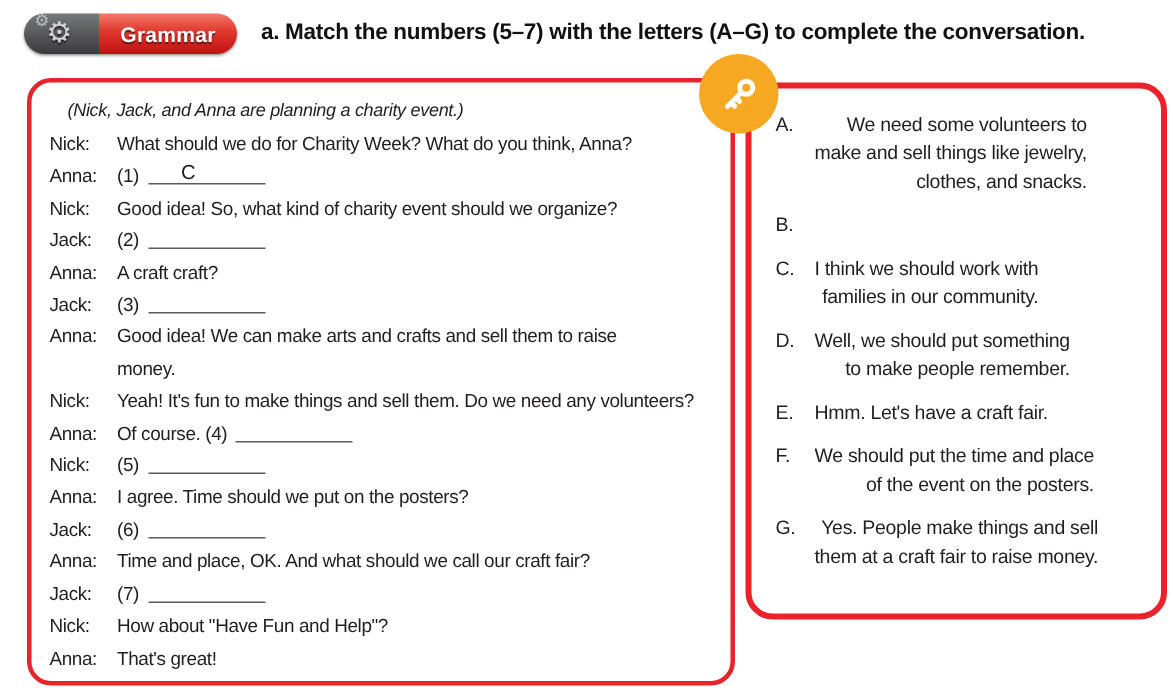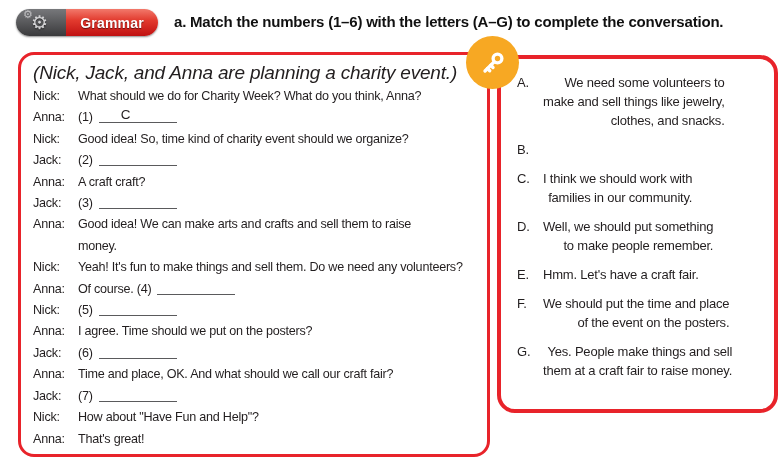--- a/index.html
+++ b/index.html
@@ -53,22 +53,22 @@
     white-space:nowrap;
   }
 
   
   .conv-panel{
     position:absolute;left:18px;top:52px;width:472px;height:405px;
     background:#fff;border:3px solid var(--red);border-radius:16px;
     padding:8px 6px 4px 12px;overflow:hidden;z-index:1;
   }
   .conv-intro{
-    font-style:italic;font-size:19px;letter-spacing:-0.2px;
-    line-height:20px;margin:0 0 3px 0;
+    font-style:italic;font-size:12px;letter-spacing:-0.2px;
+    line-height:20px;margin:0 0 3px 12px;
   }
   .dlg-row{
     display:flex;line-height:21.4px;font-size:12.6px;
     letter-spacing:-0.25px;white-space:nowrap;
   }
   .dlg-speaker{width:45px;flex:none;}
   .dlg-text{flex:none;}
   .blank{
     display:inline-block;width:78px;height:16px;margin-left:6px;
     border-bottom:1.5px solid var(--blank_line);
@@ -101,41 +101,41 @@
 
 <div class="badge">
   <div class="badge-gear-section">
     <span class="gear-small">⚙</span>
     <span class="gear-big">⚙</span>
   </div>
   <div class="badge-label-section">
     <span class="badge-label">Grammar</span>
   </div>
 </div>
-<div class="instruction">a. Match the numbers (1–6) with the letters (A–G) to complete the conversation.</div>
+<div class="instruction">a. Match the numbers (5–7) with the letters (A–G) to complete the conversation.</div>
 
 <div class="conv-panel">
   <div class="conv-intro">(Nick, Jack, and Anna are planning a charity event.)</div>
   <div>
 
       <div class="dlg-row">
         <span class="dlg-speaker">Nick:</span>
         <span class="dlg-text">What should we do for Charity Week? What do you think, Anna?</span>
 
       </div>
 
       <div class="dlg-row">
         <span class="dlg-speaker">Anna:</span>
         <span class="dlg-text">(1)</span>
         <span class="blank">C</span>
       </div>
 
       <div class="dlg-row">
         <span class="dlg-speaker">Nick:</span>
-        <span class="dlg-text">Good idea! So, time kind of charity event should we organize?</span>
+        <span class="dlg-text">Good idea! So, what kind of charity event should we organize?</span>
 
       </div>
 
       <div class="dlg-row">
         <span class="dlg-speaker">Jack:</span>
         <span class="dlg-text">(2)</span>
         <span class="blank"></span>
       </div>
 
       <div class="dlg-row">

